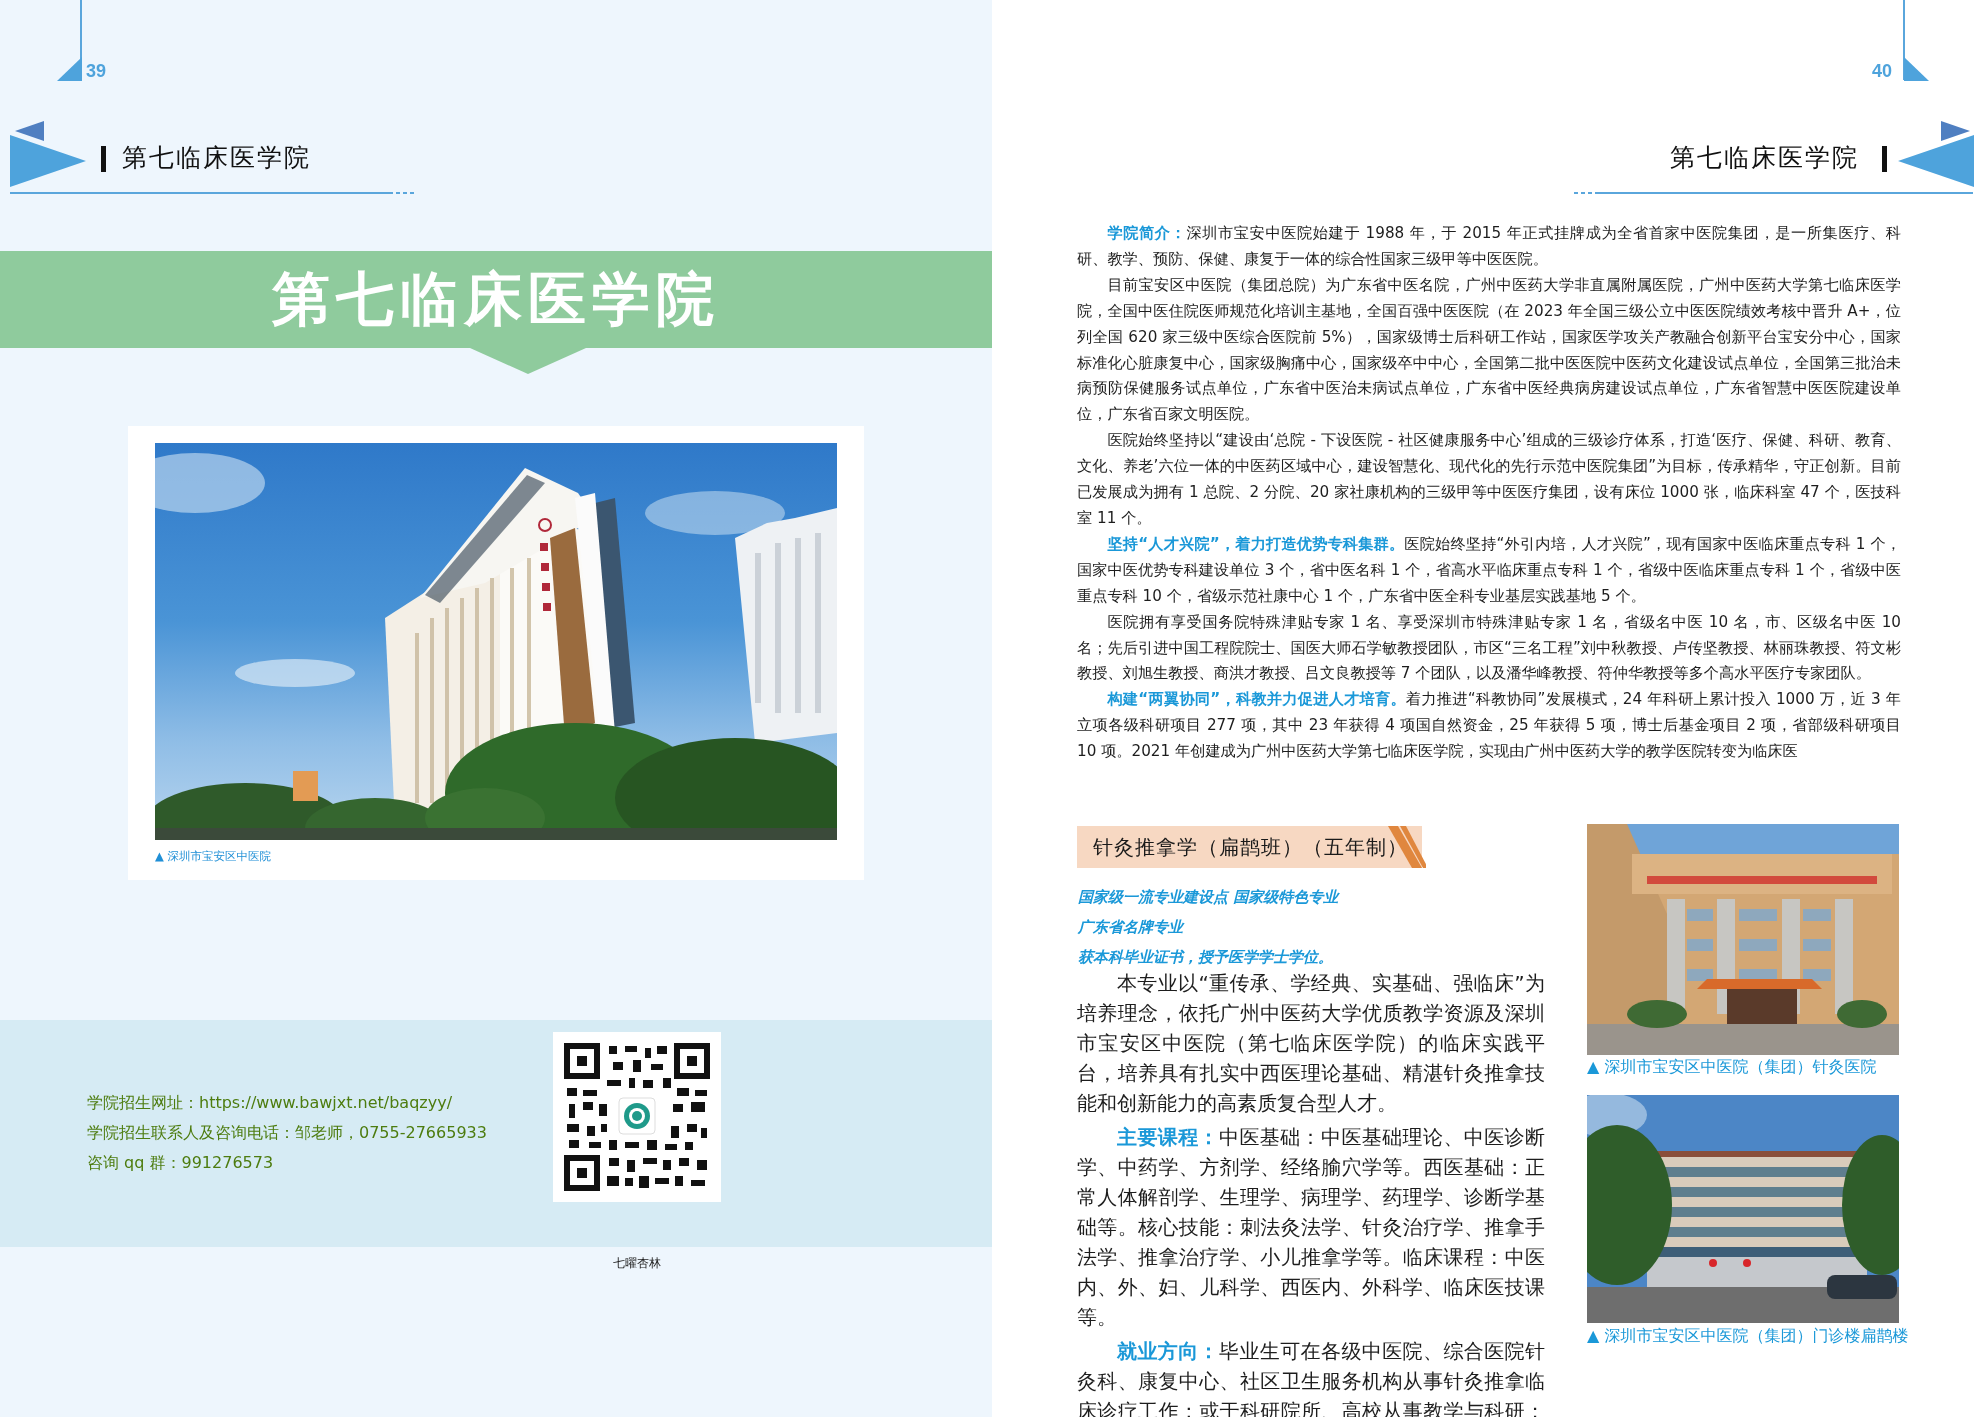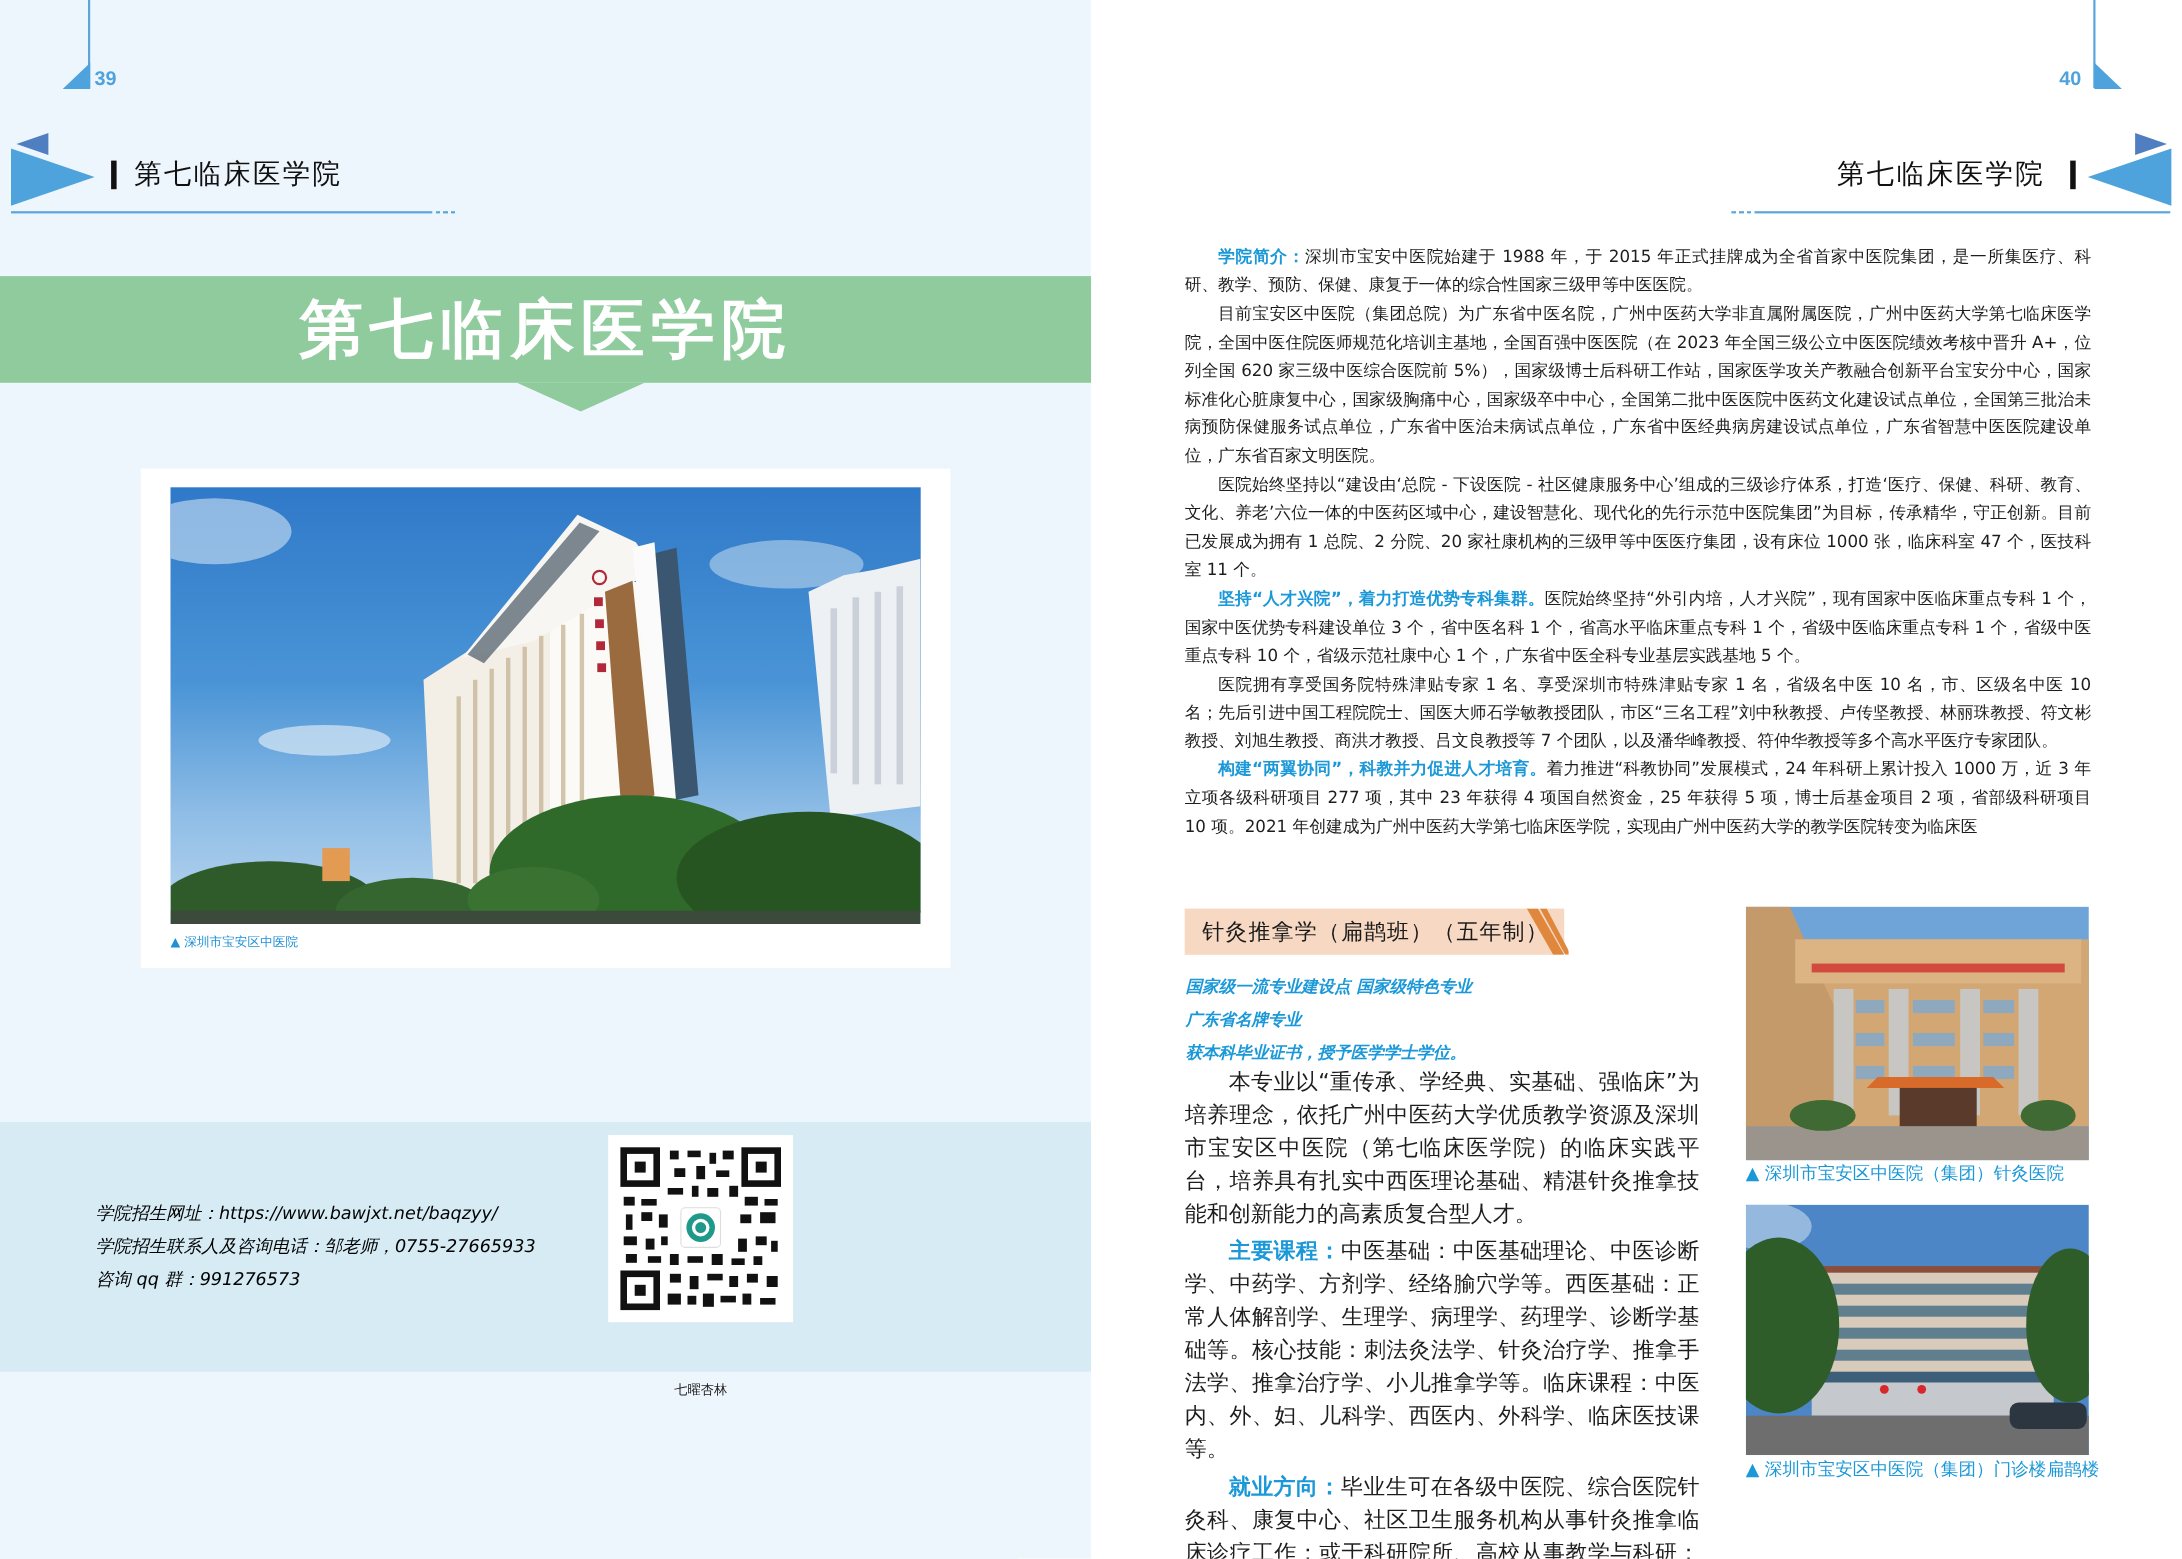--- a/index.html
+++ b/index.html
@@ -23,21 +23,21 @@
   .banner-text { color:#fff; font-size:58px; font-weight:bold; letter-spacing:6px; margin-left:-botton; }
   .banner-arrow { position:absolute; left:470px; top:348px; width:0; height:0; border-left:58px solid transparent; border-right:58px solid transparent; border-top:26px solid #8fcb9d; }
 
   
   .photo-card { position:absolute; left:128px; top:426px; width:736px; height:454px; background:#fff; }
   .photo { position:absolute; left:27px; top:17px; width:682px; height:397px; overflow:hidden; background:linear-gradient(180deg,#2f79c9 0%,#4a94d6 45%,#8fbde6 75%,#b9d6ef 100%); }
   .caption-left { position:absolute; left:27px; top:423px; font-size:11.5px; color:#1f8fd6; }
 
   
   .contact-band { position:absolute; left:0; top:1020px; width:992px; height:227px; background:#d6ebf4; }
-  .contact-lines { position:absolute; left:87px; top:68px; font-size:16px; line-height:30px; color:#000000;font-style:italic; }
+  .contact-lines { position:absolute; left:87px; top:68px; font-size:16px; line-height:30px; color:#4d7c0f; }
   .qr-box { position:absolute; left:553px; top:12px; width:168px; height:170px; background:#fff; }
   .qr-label { position:absolute; left:553px; top:190px; width:168px; text-align:center; font-size:12px; color:#222;margin-top:45px; }
 
   
   .body-text { position:absolute; left:1077px; top:221px; width:824px; font-size:15.2px; line-height:25.9px; color:#1d1d1d; text-align:justify; }
   .body-text p { margin:0; text-indent:2em; }
   .hl { color:#1a98d8; font-weight:bold; }
 
   .major-head { position:absolute; left:1077px; top:826px; width:345px; height:42px; background:#f7d8c2; display:flex; align-items:center; }
   .major-head span.t { font-size:20px; color:#1a1a1a; margin-left:16px; letter-spacing:1px; }

